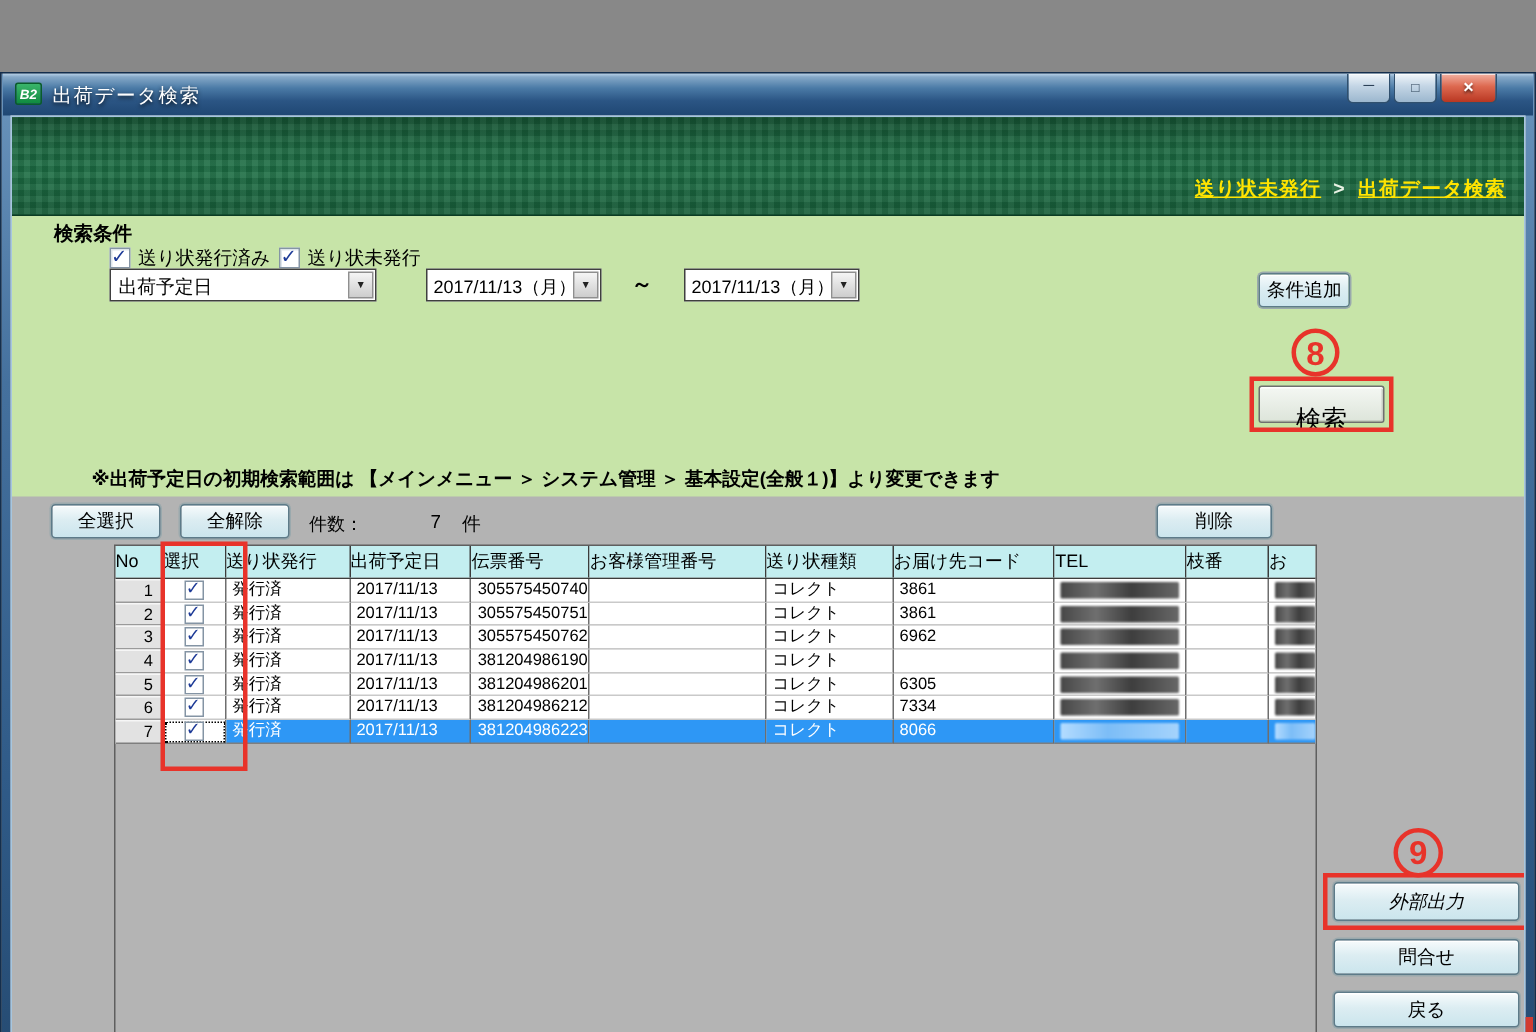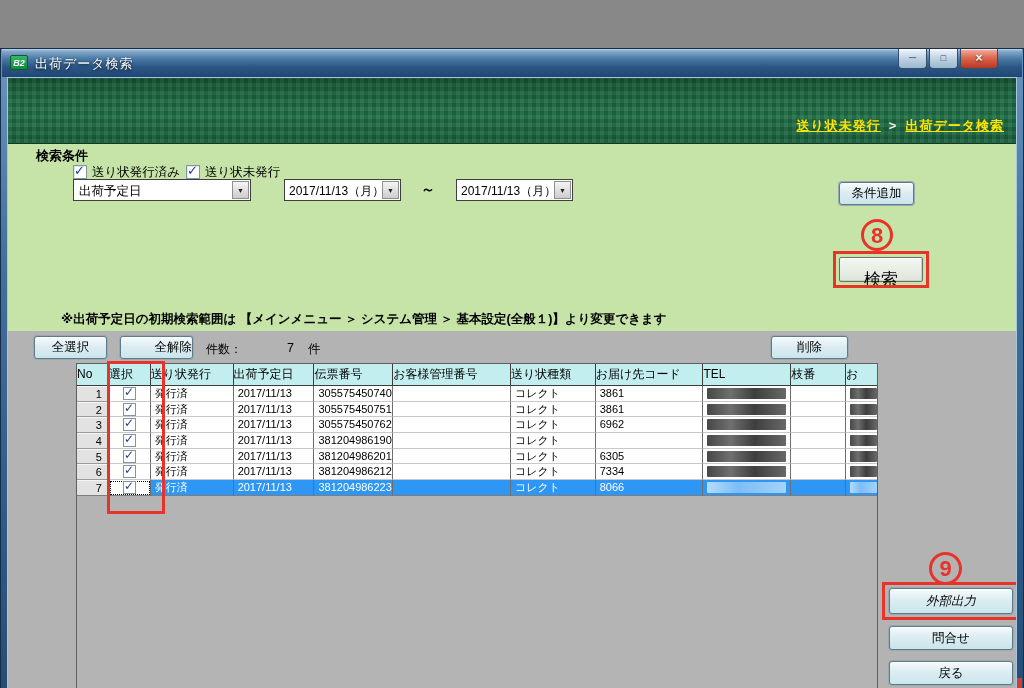--- a/index.html
+++ b/index.html
@@ -156,30 +156,30 @@
       <span class="arrow-btn">▼</span>
     </div>
 
     <span class="tilde">～</span>
 
     <div class="combo" style="left:448px;top:101px;width:117px;">
       <span class="val" style="padding-left:4px;font-size:12px;">2017/11/13（月）</span>
       <span class="arrow-btn">▼</span>
     </div>
 
-    <button class="cyan-btn" style="left:831px;top:104px;width:75px;height:23px;">条件追加</button>
+    <button class="cyan-btn" style="left:831px;top:104px;width:61px;height:23px;">条件追加</button>
 
     <div class="annotation-circle circle8">8</div>
     <div class="annotation-rect rect-search"></div>
     <button class="plain-btn" style="left:831px;top:179px;width:84px;height:25px;">検索</button>
 
     <div class="note">※出荷予定日の初期検索範囲は 【メインメニュー ＞ システム管理 ＞ 基本設定(全般１)】より変更できます</div>
 
     <button class="cyan-btn" style="left:26px;top:258px;width:73px;height:23px;">全選択</button>
-    <button class="cyan-btn" style="left:112px;top:258px;width:73px;height:23px;text-align:right;">全解除</button>
+    <button class="cyan-btn" style="left:112px;top:258px;width:73px;height:23px;">全解除</button>
     <span class="count-label">件数：</span>
     <span class="count-value">7</span>
     <span class="count-unit">件</span>
     <button class="cyan-btn" style="left:763px;top:258px;width:77px;height:23px;">削除</button>
 
     <div class="grid">
       <div class="thead">
           <div class="th c0">No</div>
           <div class="th c1">選択</div>
           <div class="th c2">送り状発行</div>

